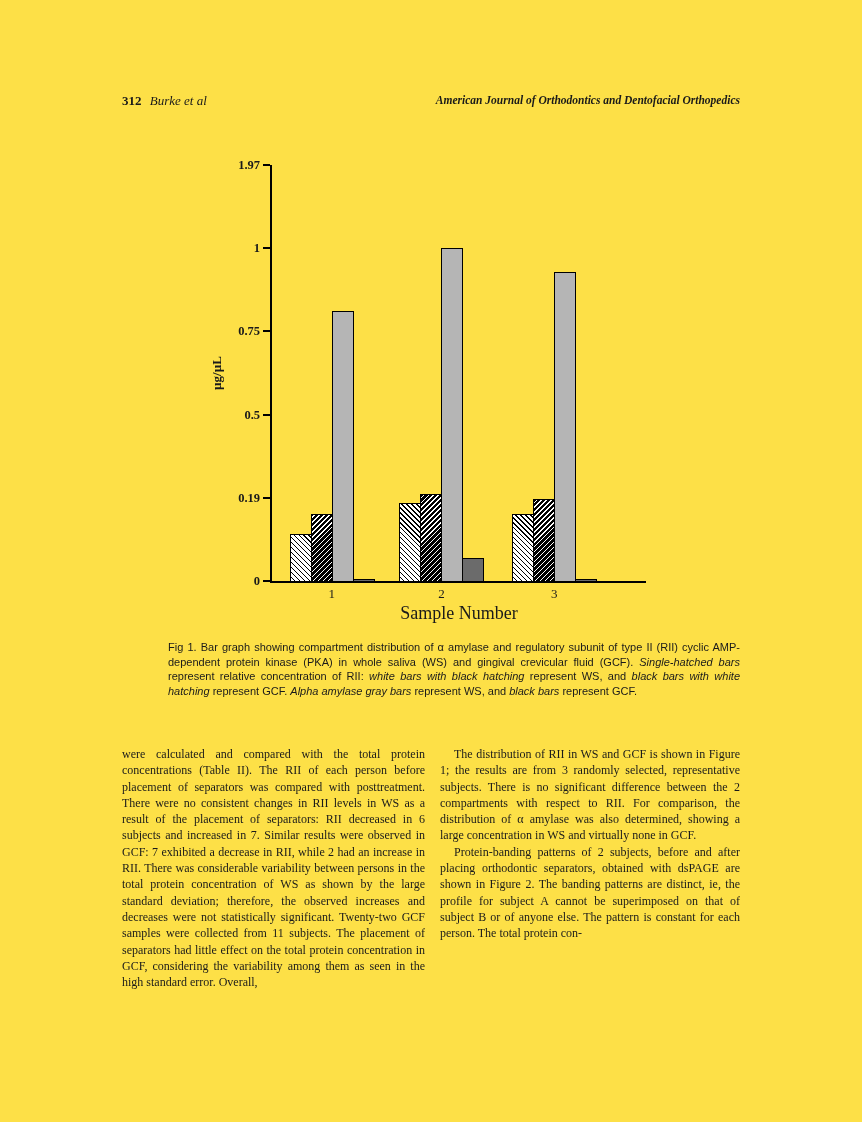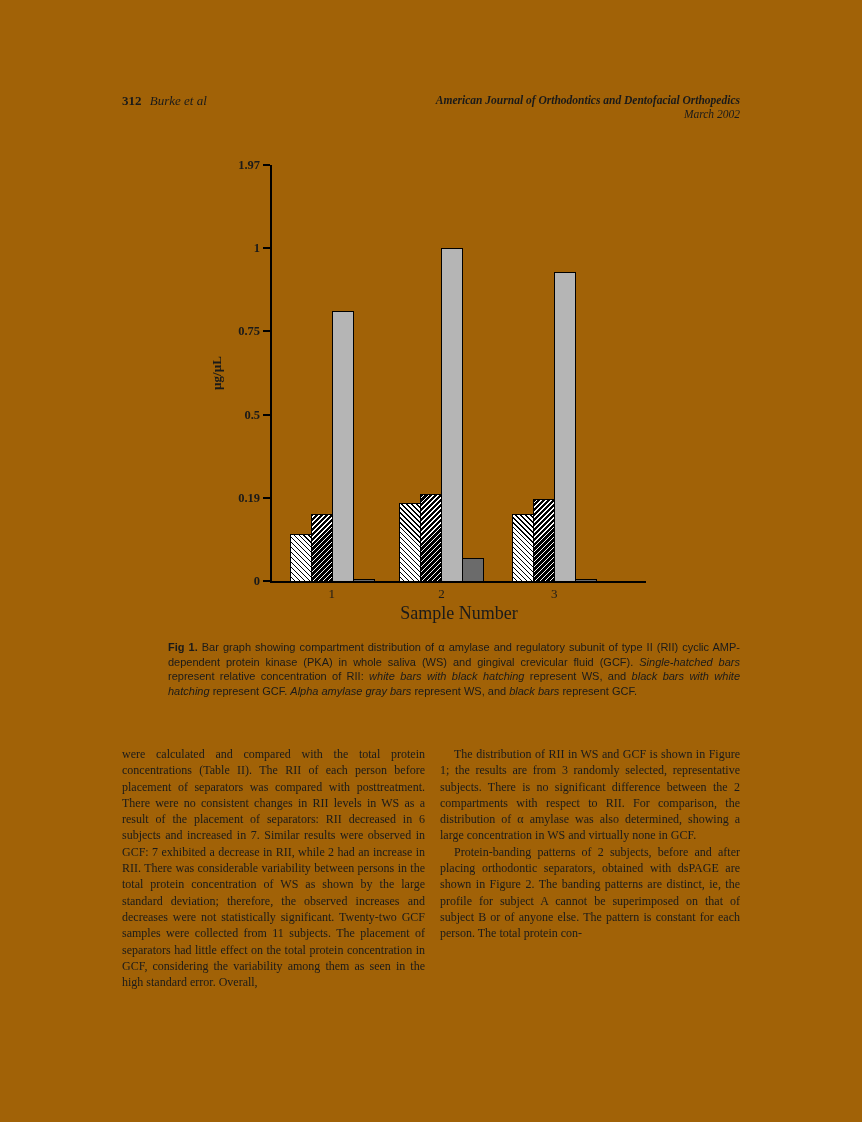--- a/index.html
+++ b/index.html
@@ -1,19 +1,19 @@
 <!DOCTYPE html>
 <html><head>
 <meta charset="utf-8">
 <title>Journal Page</title>
 <style>
   * { margin:0; padding:0; box-sizing:border-box; }
   html,body { background:#ffffff; }
   .page {
-    position:relative; width:862px; height:1122px; background:#a16207;
+    position:relative; width:862px; height:1122px; background:#fde047;
     font-family:"Liberation Serif", serif; color:#1a1a1a; overflow:hidden;
   }
 
   
   .header-left { position:absolute; left:122px; top:93px; font-size:13px; white-space:nowrap; }
   .page-num { font-weight:bold; }
   .authors { font-style:italic; margin-left:5px; }
   .header-right { position:absolute; right:122px; top:93px; text-align:right; font-size:11.5px; font-style:italic; line-height:14px; }
   .journal-title { font-weight:bold; }
 
@@ -37,42 +37,41 @@
   .sw-light-gray { background-color:#b5b5b5; }
   .sw-dark-gray { background-color:#6b6b6b; }
   .legend { position:absolute; left:72px; top:52px; }
   .legend-item { display:flex; align-items:center; margin-bottom:13px; }
   .legend-swatch { display:inline-block; width:11px; height:11px; border:1px solid #000; margin-right:7px; flex:0 0 auto; }
   .legend-label { font-size:8px; white-space:nowrap; }
 
   
   .caption { position:absolute; left:168px; top:640px; width:572px;
              font-family:"Liberation Sans", sans-serif; font-size:11px; line-height:14.6px; text-align:justify; }
-  .caption .b { font-weight:bold;margin-top:28px; }
+  .caption .b { font-weight:normal;margin-top:28px; }
   .caption .i { font-style:italic; }
 
   
   .col { position:absolute; top:746px; width:303px; font-size:12px; line-height:16.3px; text-align:justify; }
   .col-left { left:122px; }
   .col-right { left:440px; width:300px; }
   .para { margin:0; }
   .para.indent { text-indent:14px; }
 </style>
 </head>
 <body>
 
 <div class="page">
 
   <div class="header-left">
     <span class="page-num">312</span>
     <span class="authors">Burke et al</span>
   </div>
   <div class="header-right">
     <div class="journal-title">American Journal of Orthodontics and Dentofacial Orthopedics</div>
-    <div class="journal-issue">March 2002</div>
   </div>
 
   <div class="figure">
     <div class="plot">
       <div class="y-axis-label">µg/µL</div>
       <div class="x-axis-label">Sample Number</div>
     <div class="ytick-label" style="top: 416px;">0</div>
         <div class="ytick-mark" style="top: 416px;"></div>
         <div class="ytick-label" style="top: 332.8px;">0.19</div>
         <div class="ytick-mark" style="top: 332.8px;"></div>

